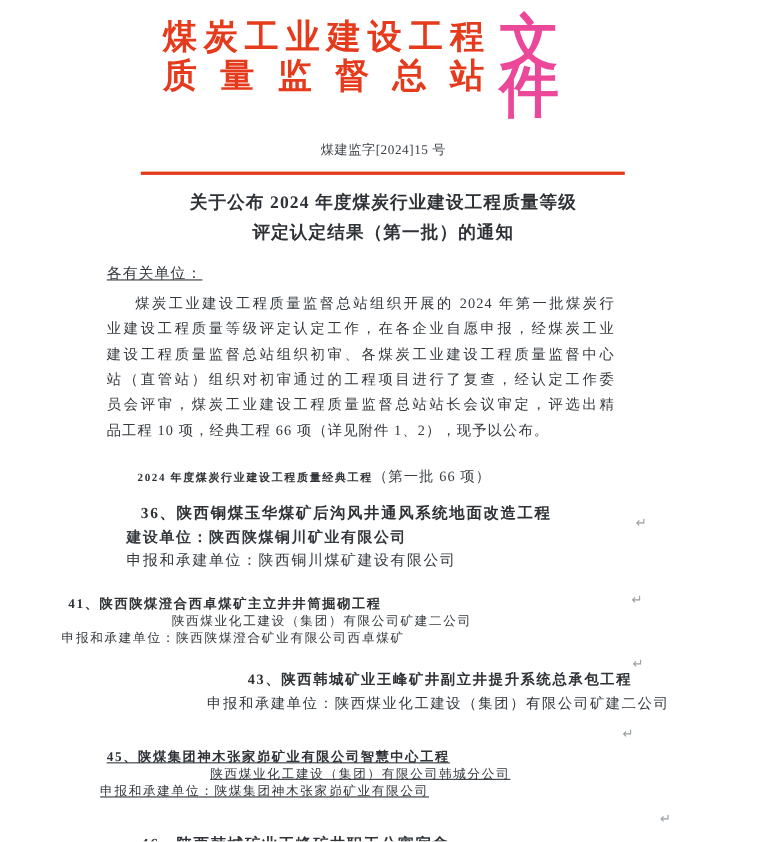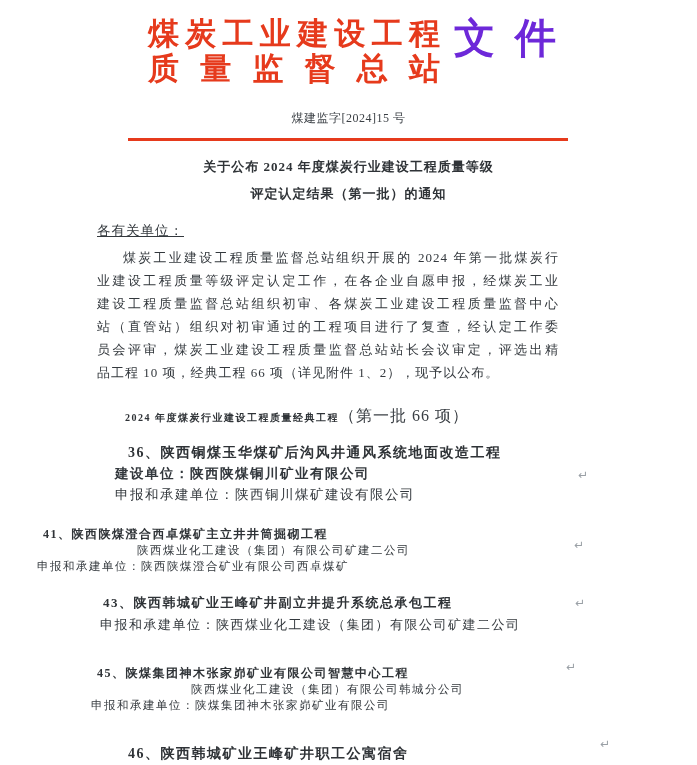--- a/index.html
+++ b/index.html
@@ -31,23 +31,23 @@
     font-weight: bold;
     line-height: 35px;
     color: #e63a1c;
     text-align: justify;
     text-align-last: justify;
     white-space: nowrap;
   }
   .doc-type {
     width: 102px;
     margin-left: 14px;
-    font-size: 41px;
-    font-weight: bold;
-    color: #6d28d9;
+    font-size: 54px;
+    font-weight: bold;
+    color: #ec4899;
     text-align: justify;
     text-align-last: justify;
     line-height: 44px;
   }
   .doc-number {
     margin-top: 24px;
     text-align: center;
     font-size: 12px;
     letter-spacing: 0.5px;
     color: #3a3f44;
@@ -57,21 +57,21 @@
     width: 440px;
     height: 3px;
     background: #e63a1c;
   }
 
   
   .title {
     margin-top: 12px;
     text-align: center;
     font-weight: bold;
-    font-size: 13px;
+    font-size: 16px;
     line-height: 27px;
     letter-spacing: 1px;
     color: #2f3337;
   }
 
   
   .salutation {
     margin: 15px 0 0 97px;
     font-size: 13.5px;
     letter-spacing: 1px;
@@ -97,42 +97,42 @@
     margin: 22px 0 0 125px;
     white-space: nowrap;
   }
   .sh-main {
     font-size: 10px;
     font-weight: bold;
     letter-spacing: 1.5px;
     color: #2f3337;
   }
   .sh-note {
-    font-size: 16px;
+    font-size: 13px;
     letter-spacing: 1px;
     color: #3a3f44;
     text-align: right;
   }
 
   
   .item { letter-spacing: 1.5px; }
   .it-title { font-weight: bold; color: #2f3337; white-space: nowrap; }
   .it-line  { white-space: nowrap; }
   .b { font-weight: bold; }
 
   .item36 { margin: 15px 0 0 115px; font-size: 13.5px; line-height: 21px; }
   .item36 .it-title { font-size: 14px; text-indent: 13px; }
 
-  .item41 { margin: 21px 0 0 37px; font-size: 11.5px; line-height: 16px; }
+  .item41 { margin: 21px 0 0 56px; font-size: 11.5px; line-height: 16px; }
   .item41 .it-title { font-size: 12px; text-indent: 6px; }
 
-  .item43 { margin: 18px 0 0 100px; font-size: 13px; line-height: 22px; }
+  .item43 { margin: 18px 0 0 100px; font-size: 13px; line-height: 22px; text-align: center; }
   .item43 .it-title { font-size: 13px; text-indent: 3px; }
 
-  .item45 { margin: 29px 0 12px 91px; font-size: 11.5px; line-height: 16px; }
+  .item45 { margin: 29px 0 12px 91px; font-size: 11.5px; line-height: 16px; text-decoration: underline; }
   .item45 .it-title { font-size: 12px; text-indent: 6px; }
 
   .item46 { margin: 33px 0 0 122px; font-size: 13.5px; line-height: 16px; }
   .item46 .it-title { font-size: 14px; text-indent: 6px; }
 
   .cont { padding-left: 8.7em; }
 
   
   .pmark {
     position: absolute;

